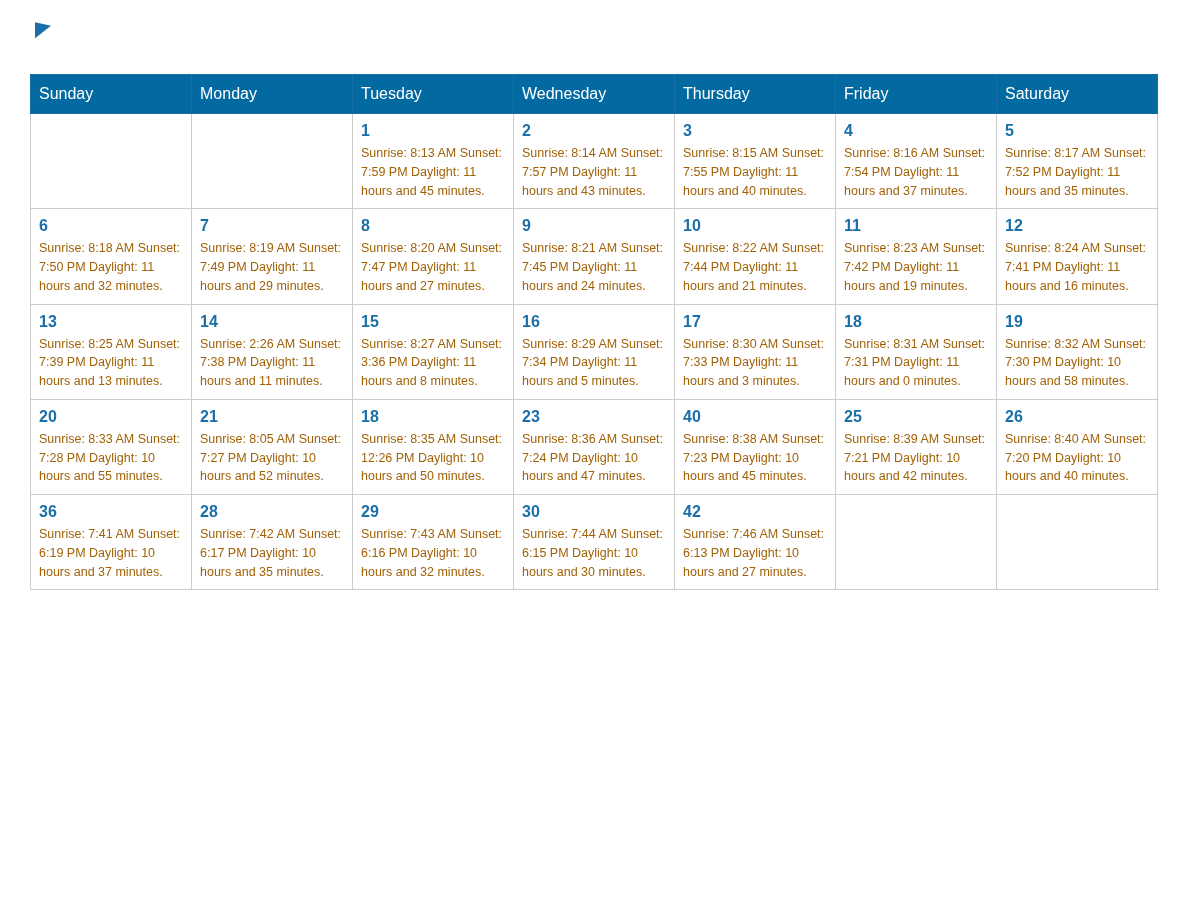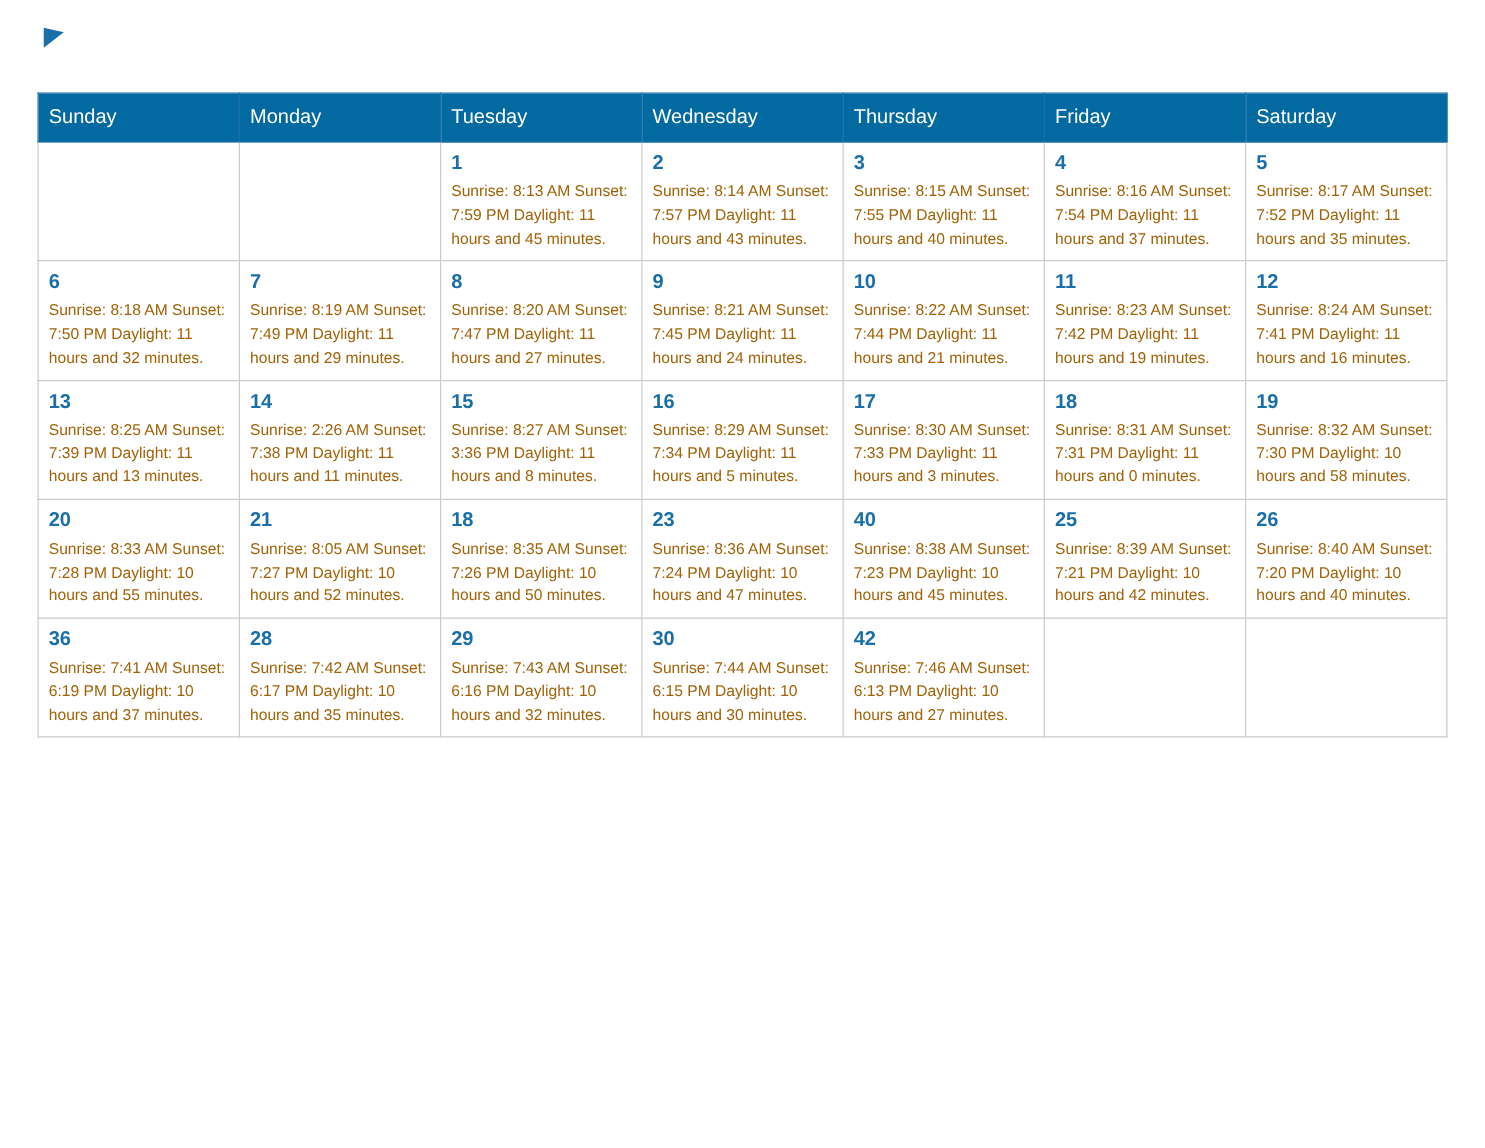--- a/index.html
+++ b/index.html
@@ -282,21 +282,21 @@
         <td>
           <span class="day-number">21</span>
           <div class="day-info">Sunrise: 8:05 AM
 Sunset: 7:27 PM
 Daylight: 10 hours
 and 52 minutes.</div>
         </td>
         <td>
           <span class="day-number">18</span>
           <div class="day-info">Sunrise: 8:35 AM
-Sunset: 7:26 PM
+Sunset: 12:26 PM
 Daylight: 10 hours
 and 50 minutes.</div>
         </td>
         <td>
           <span class="day-number">23</span>
           <div class="day-info">Sunrise: 8:36 AM
 Sunset: 7:24 PM
 Daylight: 10 hours
 and 47 minutes.</div>
         </td>

